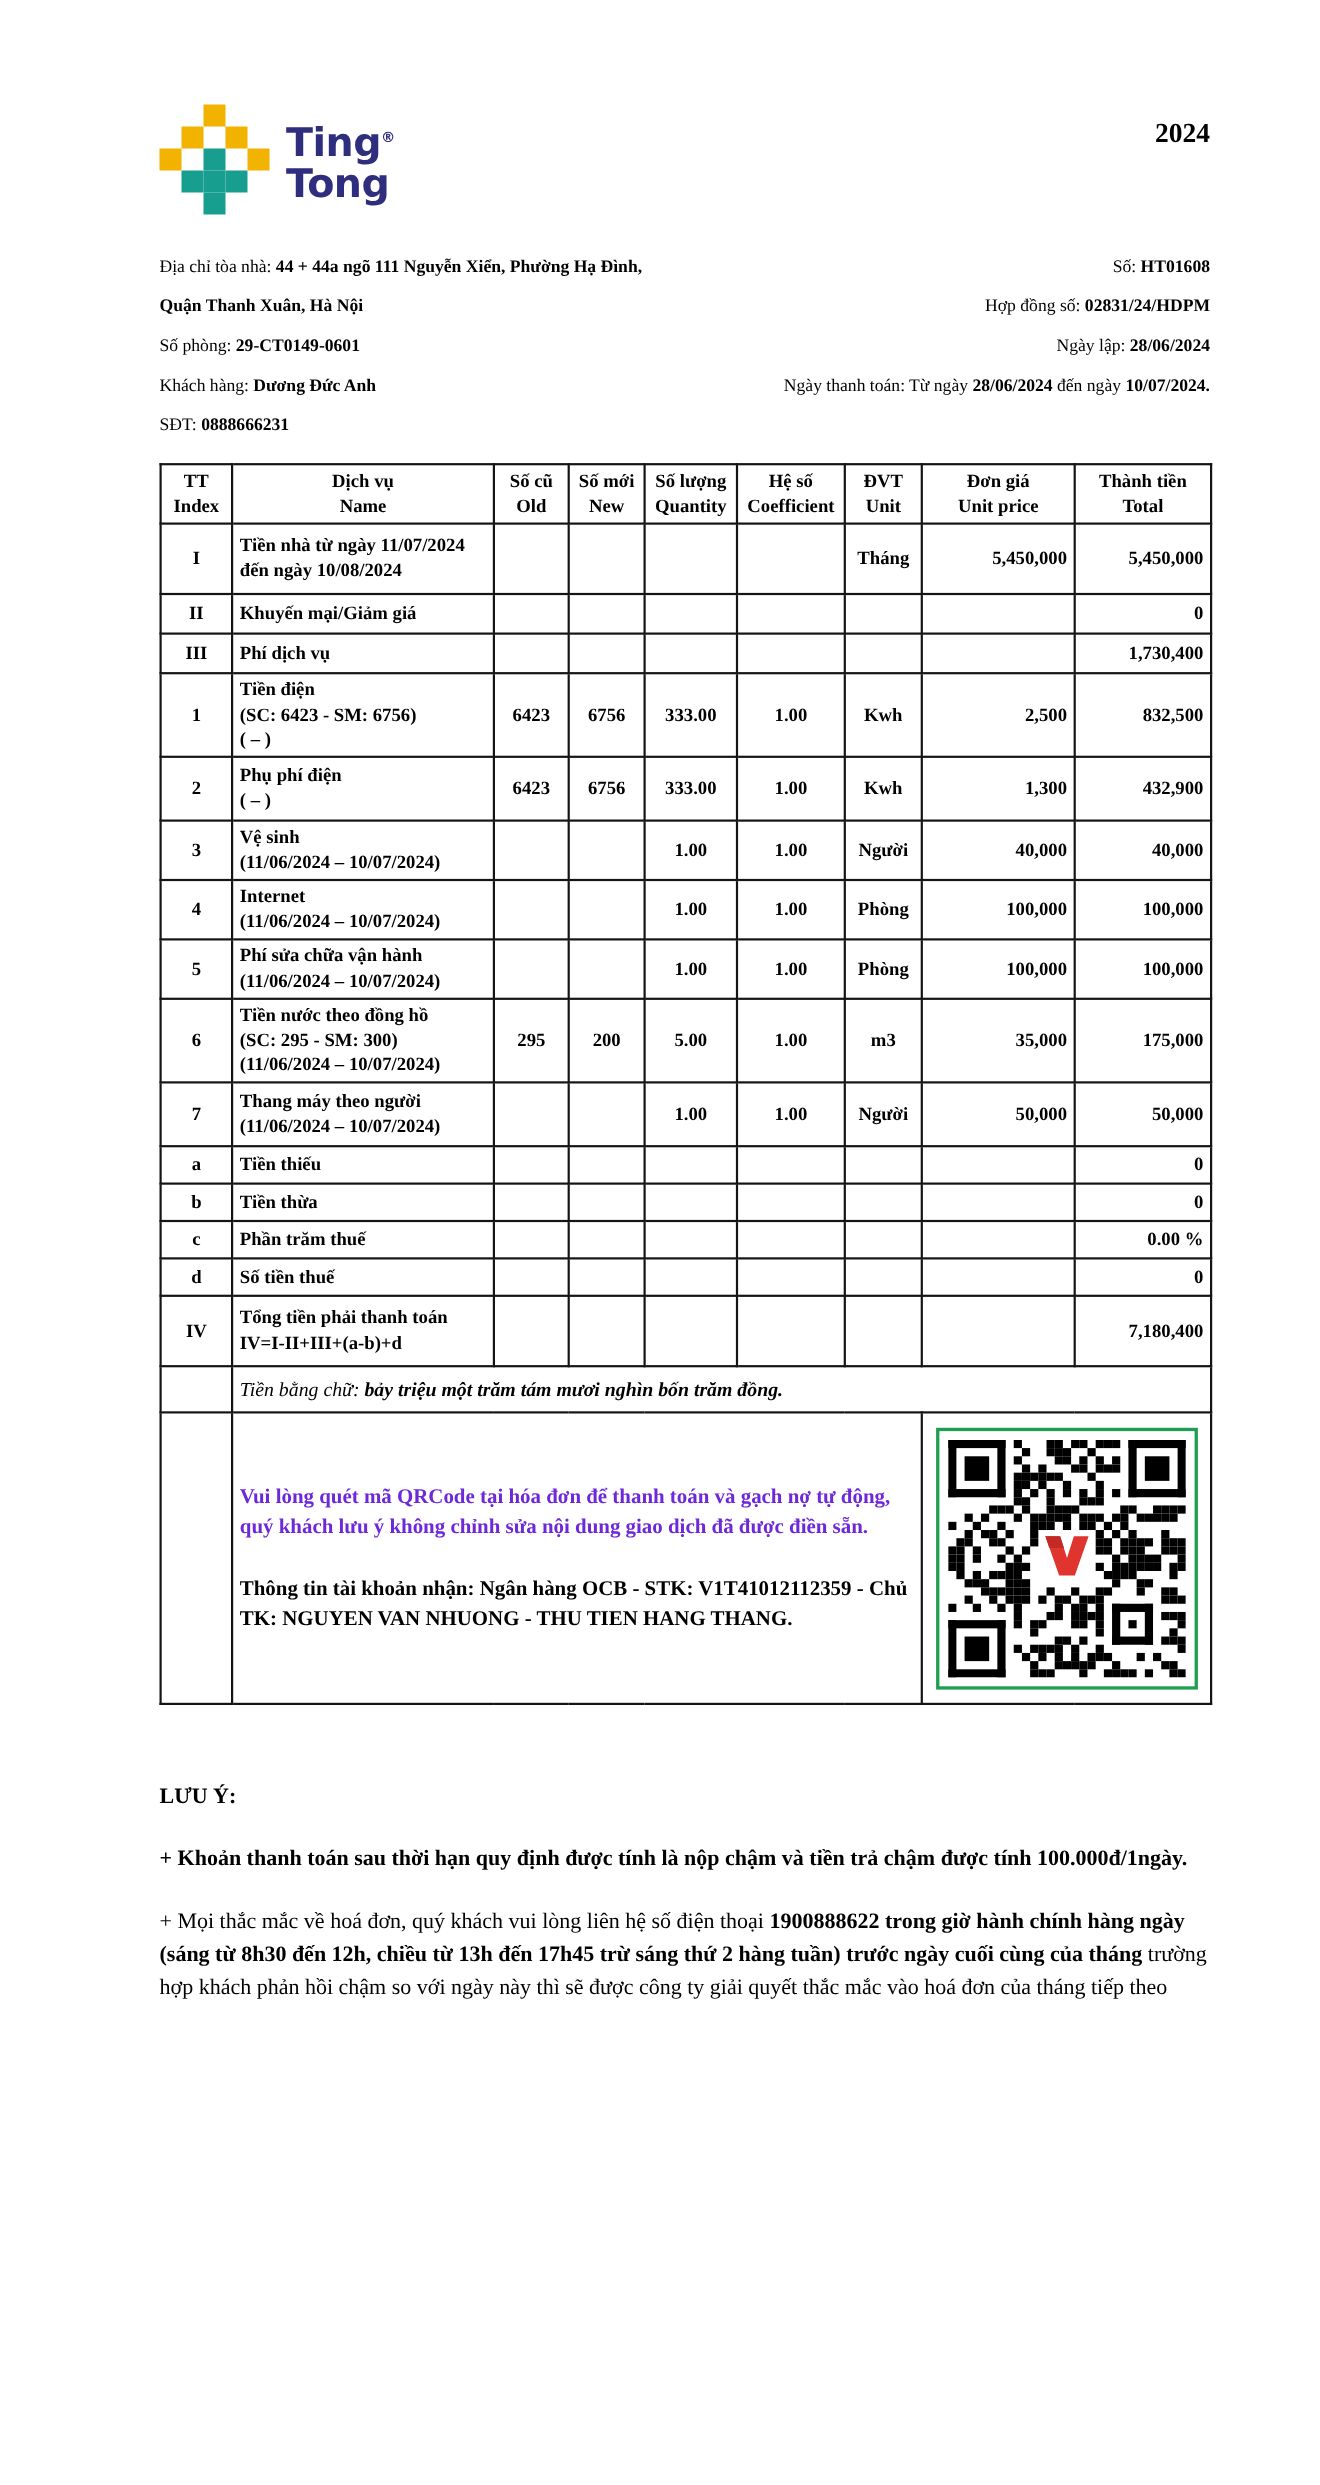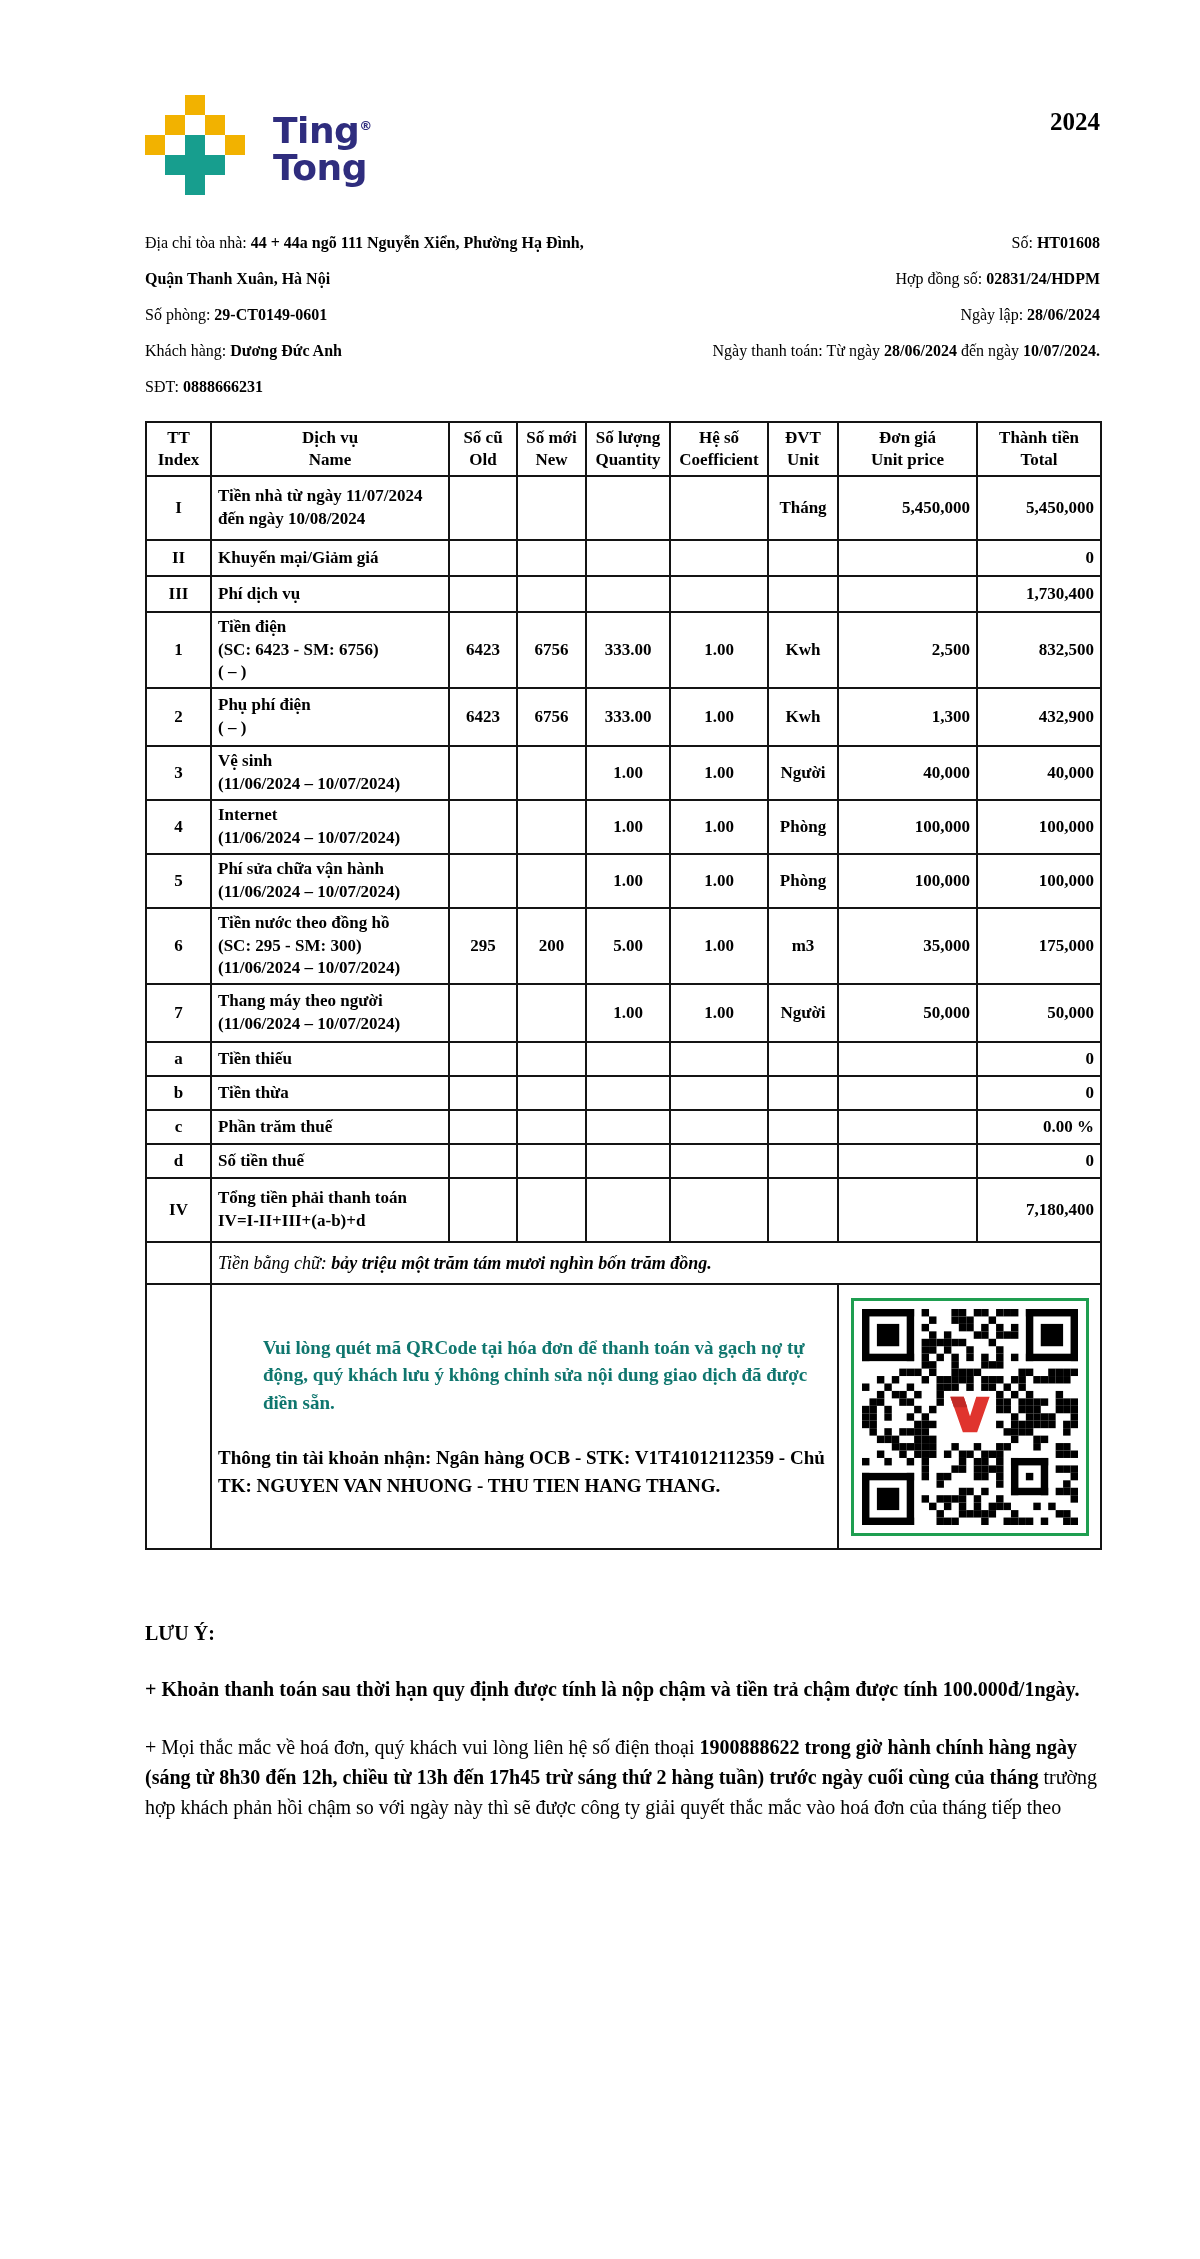--- a/index.html
+++ b/index.html
@@ -4,21 +4,21 @@
 <style>
   html,body{margin:0;padding:0;background:#ffffff;}
   .page{
     width:1200px;height:2259px;box-sizing:border-box;position:relative;
     background:#ffffff;color:#000;
     font-family:"Liberation Serif","DejaVu Serif",serif;
     padding:95px 100px 0 145px;overflow:hidden;
   }
   
   .hdr{display:flex;justify-content:space-between;align-items:flex-start;height:116px;}
-  .logo{display:flex;gap:28px;align-items:flex-start;}
+  .logo{display:flex;gap:15px;align-items:flex-start;}
   .logo-art{display:grid;grid-template-columns:repeat(5,20px);grid-template-rows:repeat(5,20px);}
   .logo-art .px{width:20px;height:20px;}
   .px.y{background:#F2B200;}
   .px.t{background:#179E8E;}
   .logo-text{font-family:"DejaVu Sans","Liberation Sans",sans-serif;font-weight:700;
     font-size:36px;line-height:37px;color:#2F2D7E;letter-spacing:-0.5px;margin-top:12px;}
   .logo-text sup{font-size:13px;vertical-align:super;}
   .doc-title{width:630px;text-align:right;font-weight:700;font-size:25px;line-height:37px;padding-top:8px;}
   
   .info{display:flex;justify-content:space-between;margin-top:14px;font-size:16px;}
@@ -33,21 +33,21 @@
   .cell-name{text-align:left;white-space:pre-line;line-height:1.35;padding-left:12px;}
   .cell-c{text-align:center;}
   .cell-r{text-align:right;padding-right:10px;}
   tr.h54{height:54px;} tr.h64{height:64px;} tr.h36{height:36px;} tr.h76{height:76px;}
   tr.h58{height:58px;} tr.h34{height:34px;} tr.h42{height:42px;} tr.h265{height:265px;}
   tr.hq{height:54px;}
   .words-cell{text-align:left;padding-left:16px;font-size:18px;}
   .words-label{font-style:italic;font-weight:400;}
   .words-value{font-style:italic;font-weight:700;}
   .qr-text-cell{text-align:left;font-weight:400;font-size:19px;padding:20px 26px;}
-  .red-note{color:#0f766e;line-height:1.45;margin-bottom:28px;margin-left:45px;}
+  .red-note{color:#6d28d9;line-height:1.45;margin-bottom:28px;}
   .account{line-height:1.45;}
   .qr-cell{padding:4px;}
   .qr-box{width:238px;height:238px;box-sizing:border-box;border:3px solid #1E9E50;background:#fff;
     margin:0 auto;position:relative;display:flex;align-items:center;justify-content:center;}
   .qr-box svg.qr{width:216px;height:216px;}
   .qr-v{position:absolute;left:50%;top:50%;transform:translate(-50%,-50%);}
   
   .footer{margin-top:72px;font-size:20px;width:955px;}
   .note-title{font-weight:700;margin-bottom:30px;}
   .note1{font-weight:700;margin-bottom:28px;line-height:1.45;}

